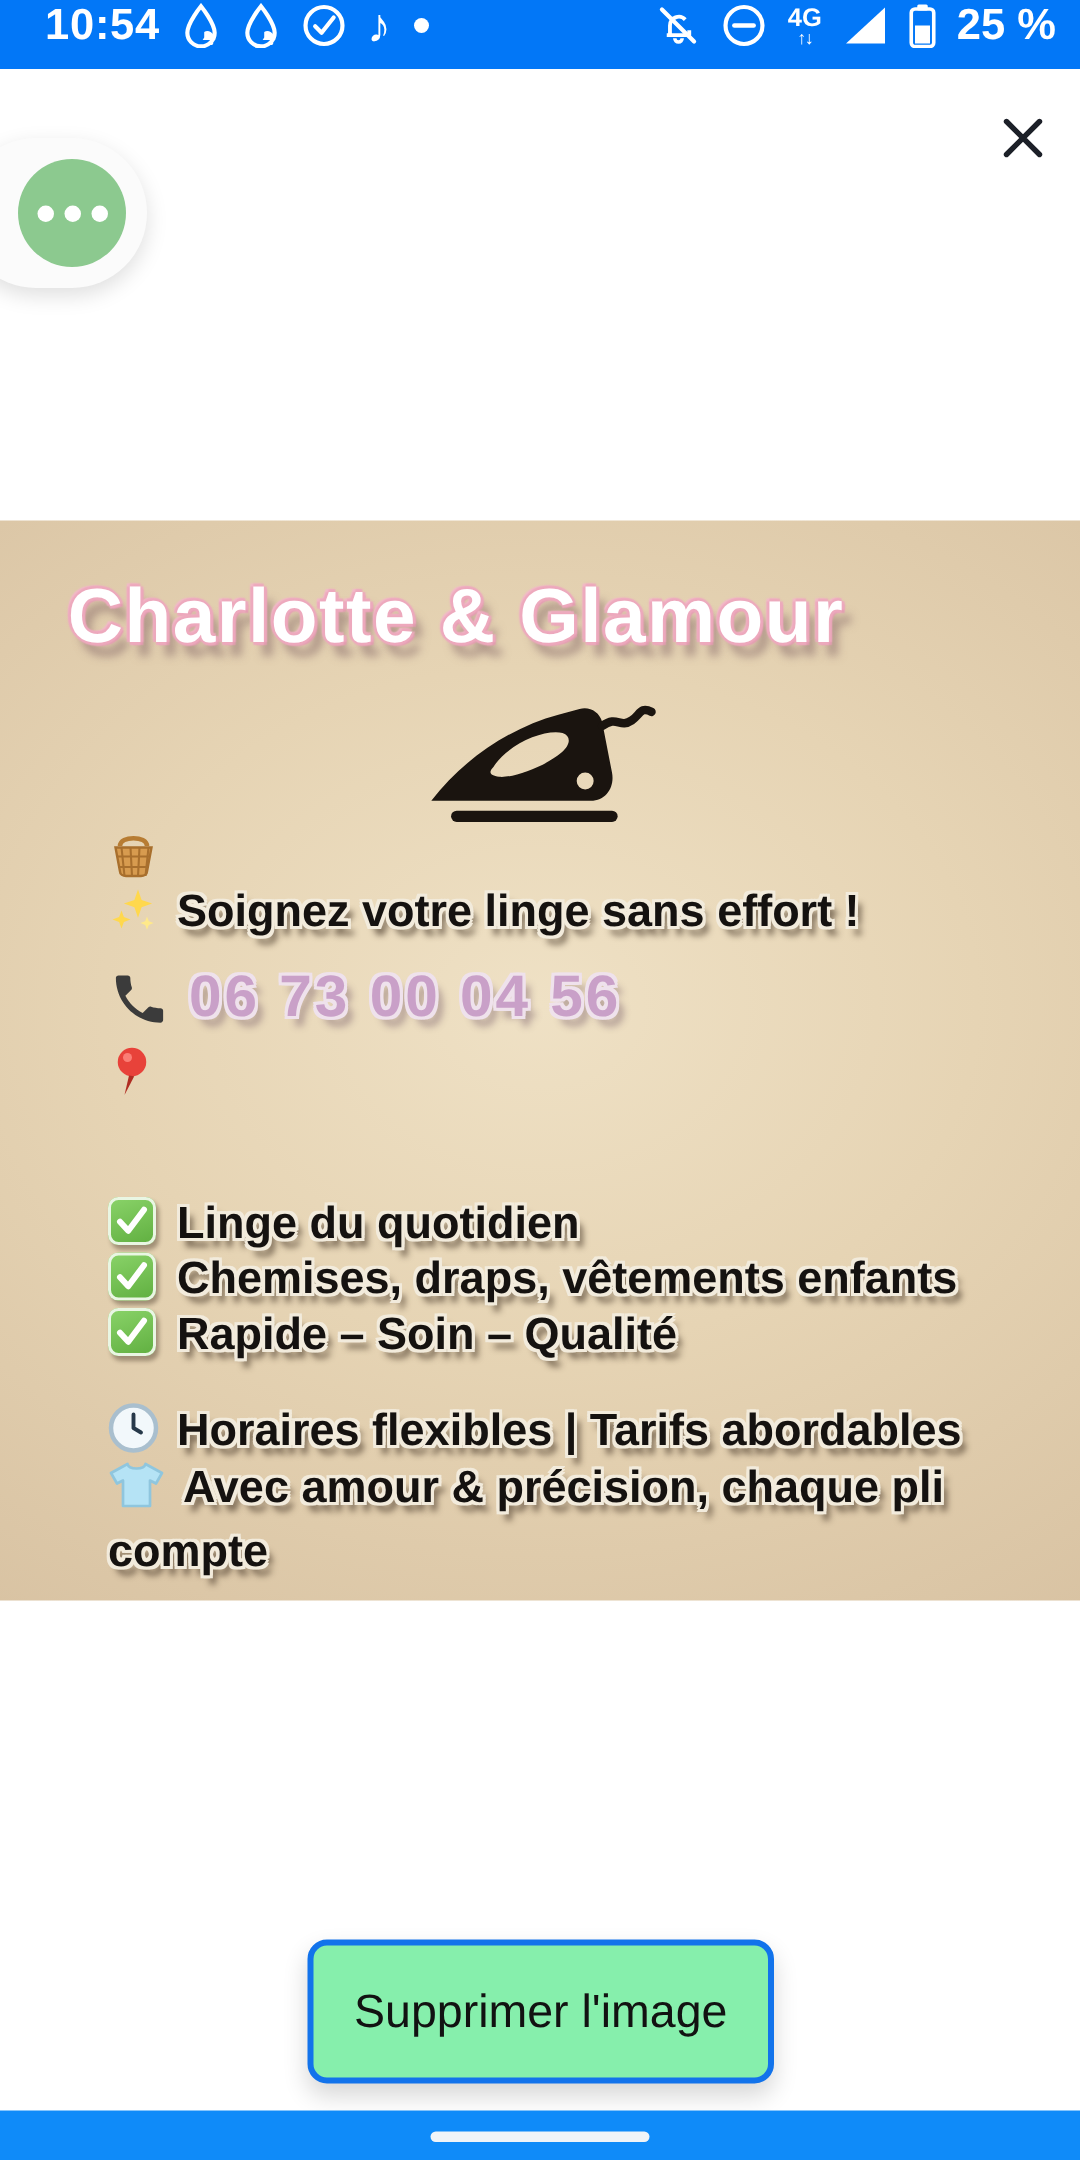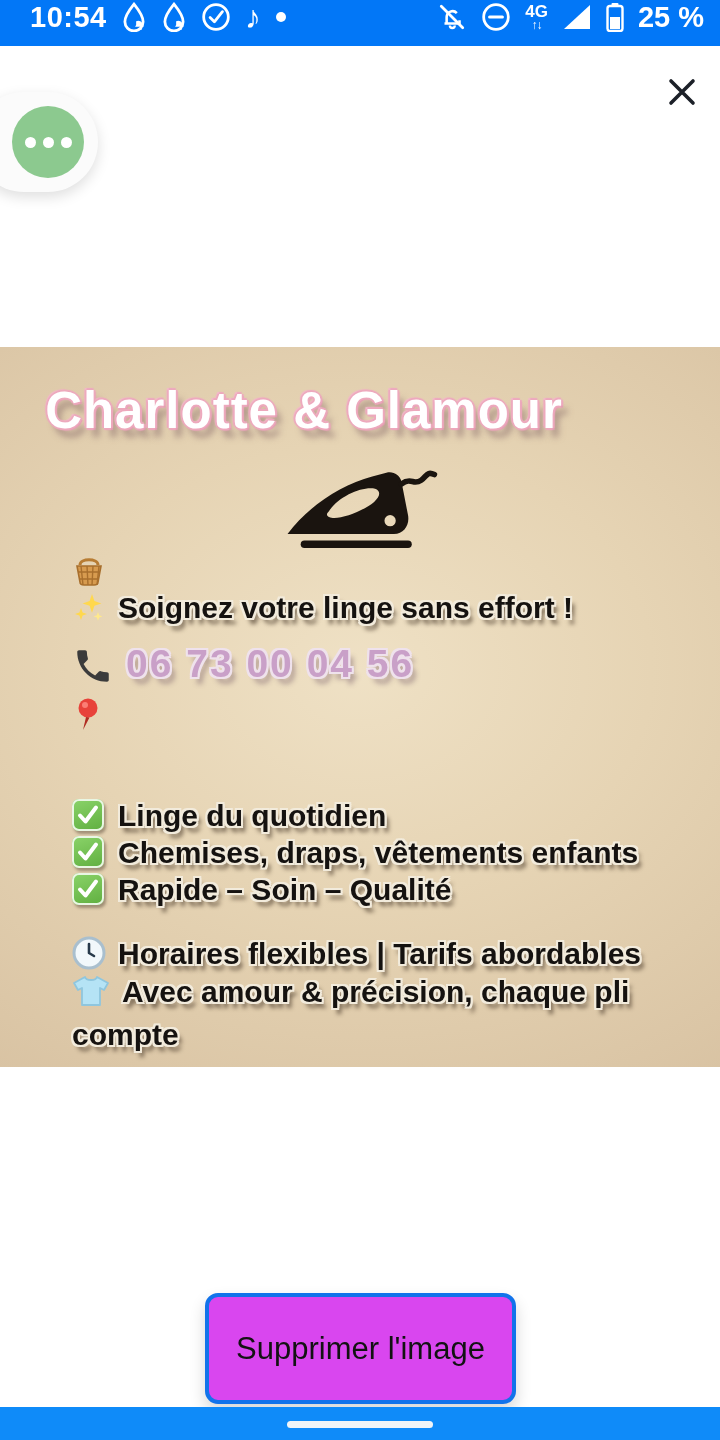--- a/index.html
+++ b/index.html
@@ -79,22 +79,22 @@
     display:inline-block; vertical-align:-5px; margin-right:14px;
     width:32px; height:32px; border-radius:7px;
     background:linear-gradient(160deg,#8bd46a 0%,#5fae3f 100%);
     box-shadow:inset 0 0 0 2px #e9f6e3, 2px 3px 3px rgba(60,45,30,.4);
     position:relative;
   }
   .check-ico svg { position:absolute; top:3px; left:3px; }
 
   
   .delete-btn {
-    position:absolute; top:1293px; left:205px; width:311px; height:111px;
-    background:#d946ef; border:4px solid #1273eb; border-radius:13px;
+    position:absolute; top:1293px; left:205px; width:311px; height:96px;
+    background:#86efac; border:4px solid #1273eb; border-radius:13px;
     font-family:"Liberation Sans", sans-serif;
     font-size:31px; color:#121212; cursor:pointer;
     box-shadow:0 8px 16px rgba(0,0,0,.16);
     display:flex; align-items:center; justify-content:center;
   }
 
   
   .bottom-bar {
     position:absolute; top:1407px; left:0; width:720px; height:33px;
     background:#0f8bf9;

